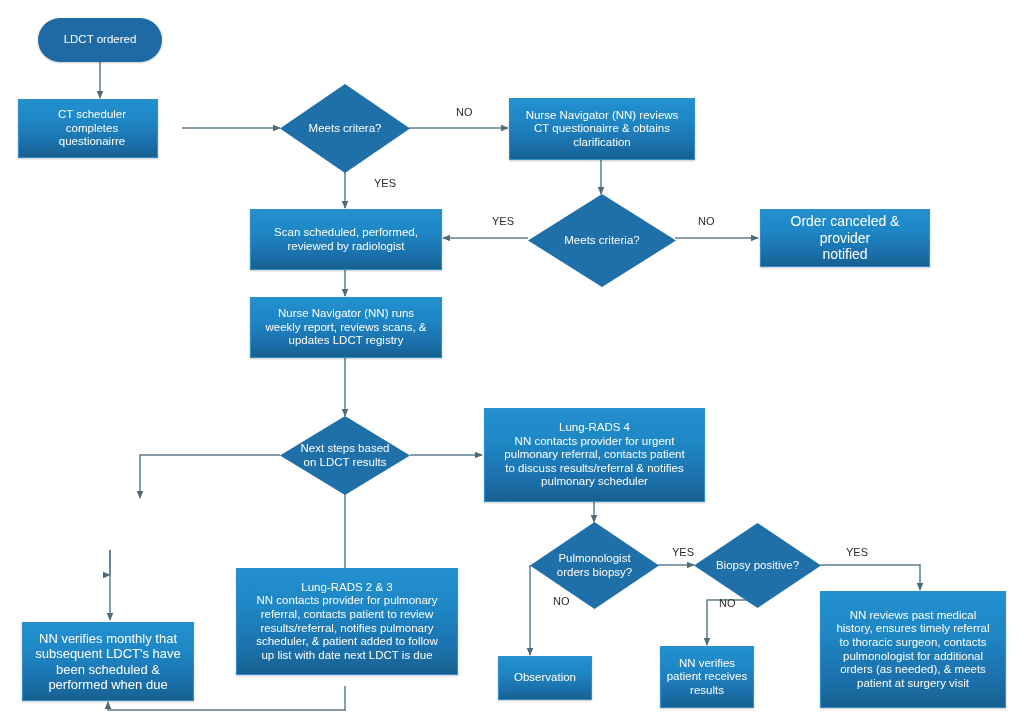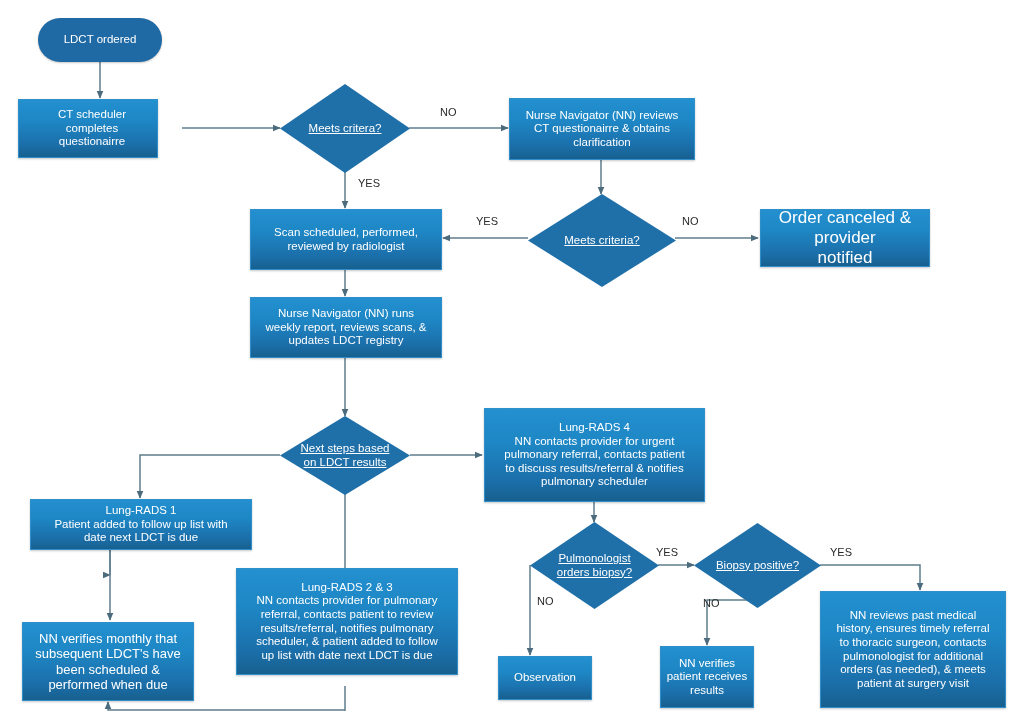--- a/index.html
+++ b/index.html
@@ -27,34 +27,35 @@
     border:1px solid #2f8fcb;
     box-shadow:0 1px 2px rgba(0,0,0,.22);
   }
   
   .term{
     background:#1f6aa5;
     border-radius:999px;
     box-shadow:0 1px 2px rgba(0,0,0,.22);
   }
   
-  .dec{background:transparent;border:none;box-shadow:none;text-decoration:underline;}
+  .dec{background:transparent;border:none;box-shadow:none;}
   .dec .dshape{
     position:absolute;left:0;top:0;width:100%;height:100%;
     background:#1f6fa8;
     clip-path:polygon(50% 0,100% 50%,50% 100%,0 50%);
     z-index:0;
   }
   .dec .txt{position:relative;z-index:1;}
   .edge-label{
     position:absolute;
     color:#2b2b2b;
     font-size:11px;
     z-index:3;
     white-space:nowrap;
+    margin-left:16px;
   }
 </style>
 </head>
 <body>
 
 <div id="canvas">
 
   <svg id="edges" viewBox="0 0 1024 716" xmlns="http://www.w3.org/2000/svg">
     <defs>
       <marker id="ah" markerWidth="9" markerHeight="9" refX="7.2" refY="4.5" orient="auto" markerUnits="userSpaceOnUse">
@@ -125,21 +126,21 @@
     <span class="txt">Nurse Navigator (NN) reviews
 CT questionairre &amp; obtains
 clarification</span>
   </div>
 
   <div class="node dec" style="left:528px;top:194px;width:148px;height:93px;font-size:11.5px;">
     <span class="dshape"></span>
     <span class="txt">Meets criteria?</span>
   </div>
 
-  <div class="node proc" style="left:760px;top:209px;width:170px;height:58px;font-size:17px;">
+  <div class="node proc" style="left:760px;top:209px;width:170px;height:58px;font-size:14px;">
     <span class="txt">Order canceled &amp; provider
 notified</span>
   </div>
 
   <div class="node proc" style="left:250px;top:297px;width:192px;height:61px;font-size:11.5px;">
     <span class="txt">Nurse Navigator (NN) runs
 weekly report, reviews scans, &amp;
 updates LDCT registry</span>
   </div>
 
@@ -155,25 +156,20 @@
   </div>
 
   <div class="node proc" style="left:484px;top:408px;width:221px;height:94px;font-size:11.5px;">
     <span class="txt">Lung-RADS 4
 NN contacts provider for urgent
 pulmonary referral, contacts patient
 to discuss results/referral &amp; notifies
 pulmonary scheduler</span>
   </div>
 
-  <div class="node proc" style="left:30px;top:499px;width:222px;height:51px;font-size:11.5px;">
-    <span class="txt">Lung-RADS 1
-Patient added to follow up list with
-date next LDCT is due</span>
-  </div>
 
   <div class="node proc" style="left:22px;top:622px;width:172px;height:79px;font-size:13px;">
     <span class="txt">NN verifies monthly that
 subsequent LDCT's have
 been scheduled &amp;
 performed when due</span>
   </div>
 
   <div class="node proc" style="left:236px;top:568px;width:222px;height:107px;font-size:11.5px;">
     <span class="txt">Lung-RADS 2 &amp; 3

